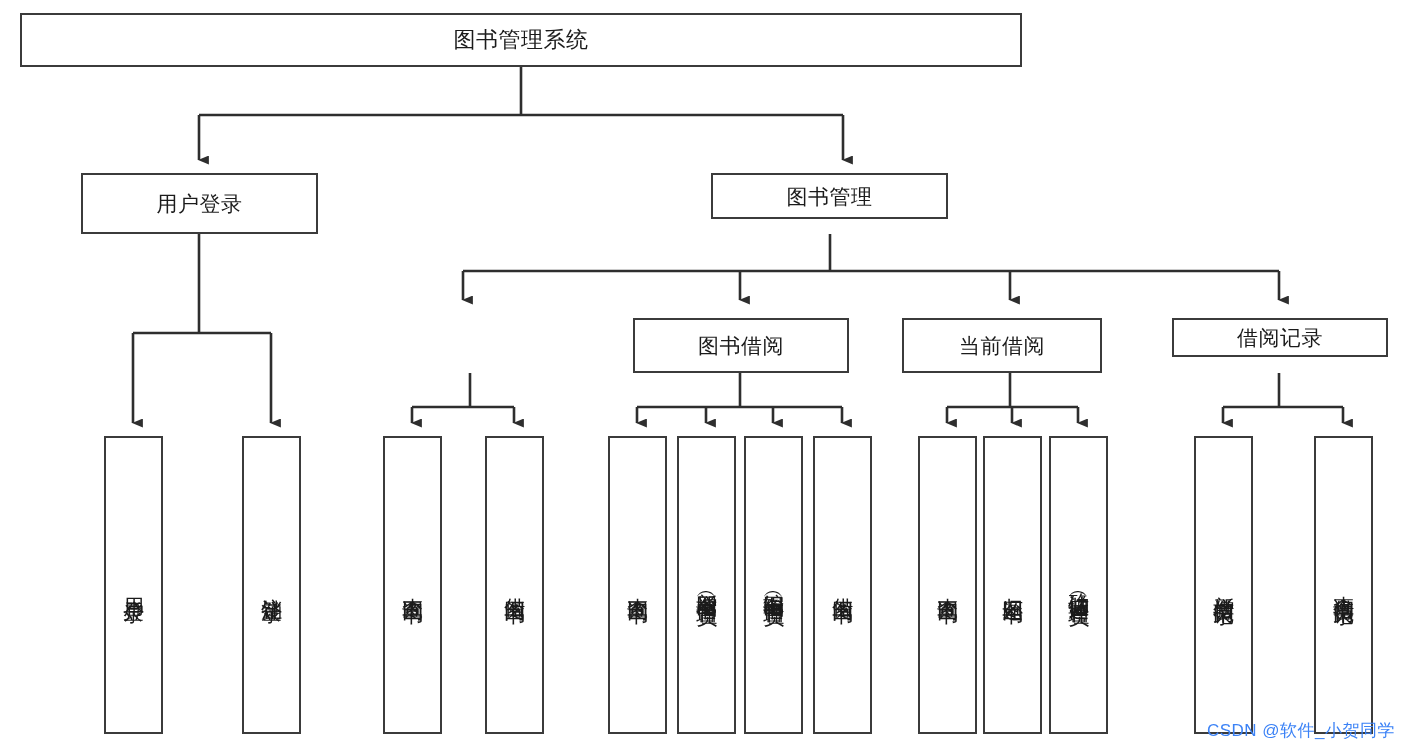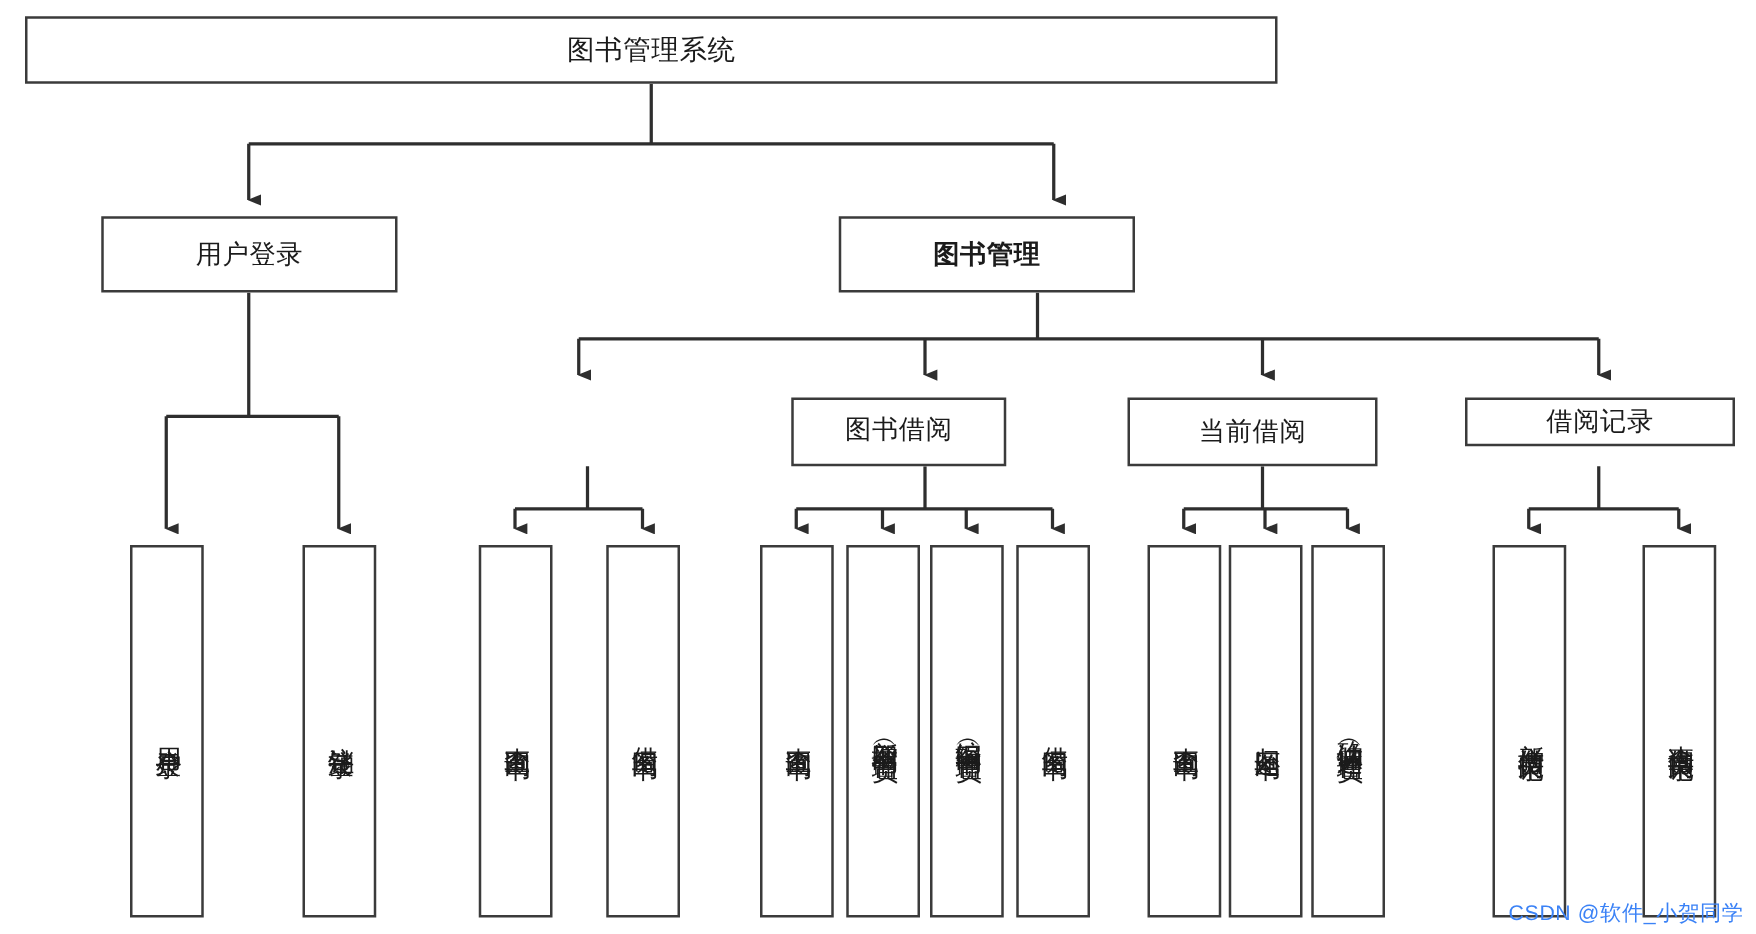--- a/index.html
+++ b/index.html
@@ -124,26 +124,26 @@
   </svg>
 
   <div class="node horiz root" style="left:20px;top:13px;width:1002px;height:54px;">
     <span class="lbl">图书管理系统</span>
   </div>
 
   <div class="node horiz" style="left:81px;top:173px;width:237px;height:61px;">
     <span class="lbl">用户登录</span>
   </div>
 
-  <div class="node horiz" style="left:671px;top:173px;width:237px;height:61px;font-weight:bold;">
+  <div class="node horiz" style="left:711px;top:173px;width:237px;height:46px;">
     <span class="lbl">图书管理</span>
   </div>
 
 
-  <div class="node horiz" style="left:633px;top:318px;width:172px;height:55px;font-family:Liberation Mono, monospace;">
+  <div class="node horiz" style="left:633px;top:318px;width:216px;height:55px;">
     <span class="lbl">图书借阅</span>
   </div>
 
   <div class="node horiz" style="left:902px;top:318px;width:200px;height:55px;">
     <span class="lbl">当前借阅</span>
   </div>
 
   <div class="node horiz" style="left:1172px;top:318px;width:216px;height:39px;">
     <span class="lbl">借阅记录</span>
   </div>

